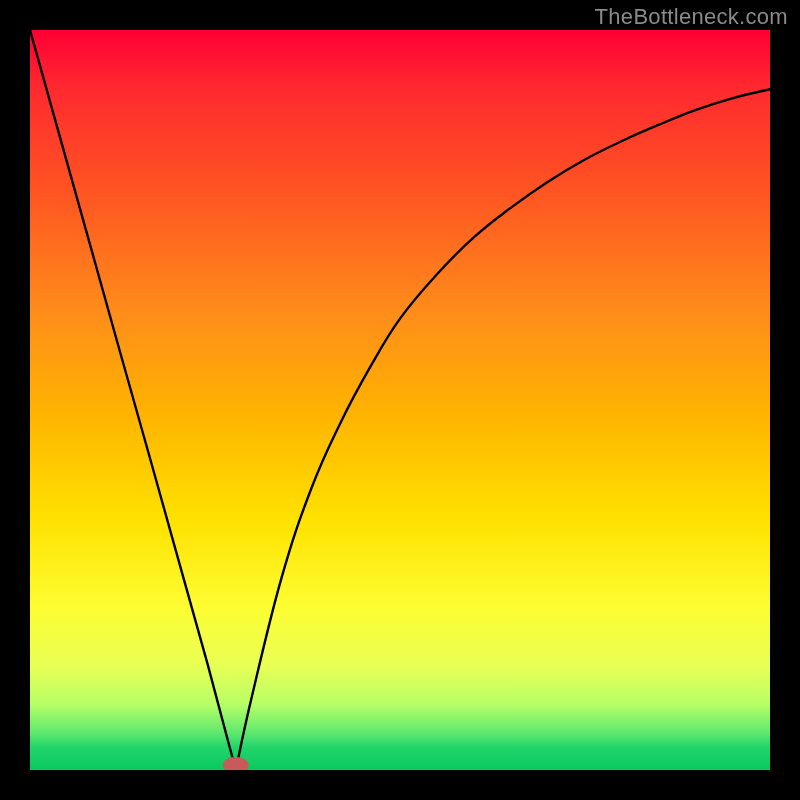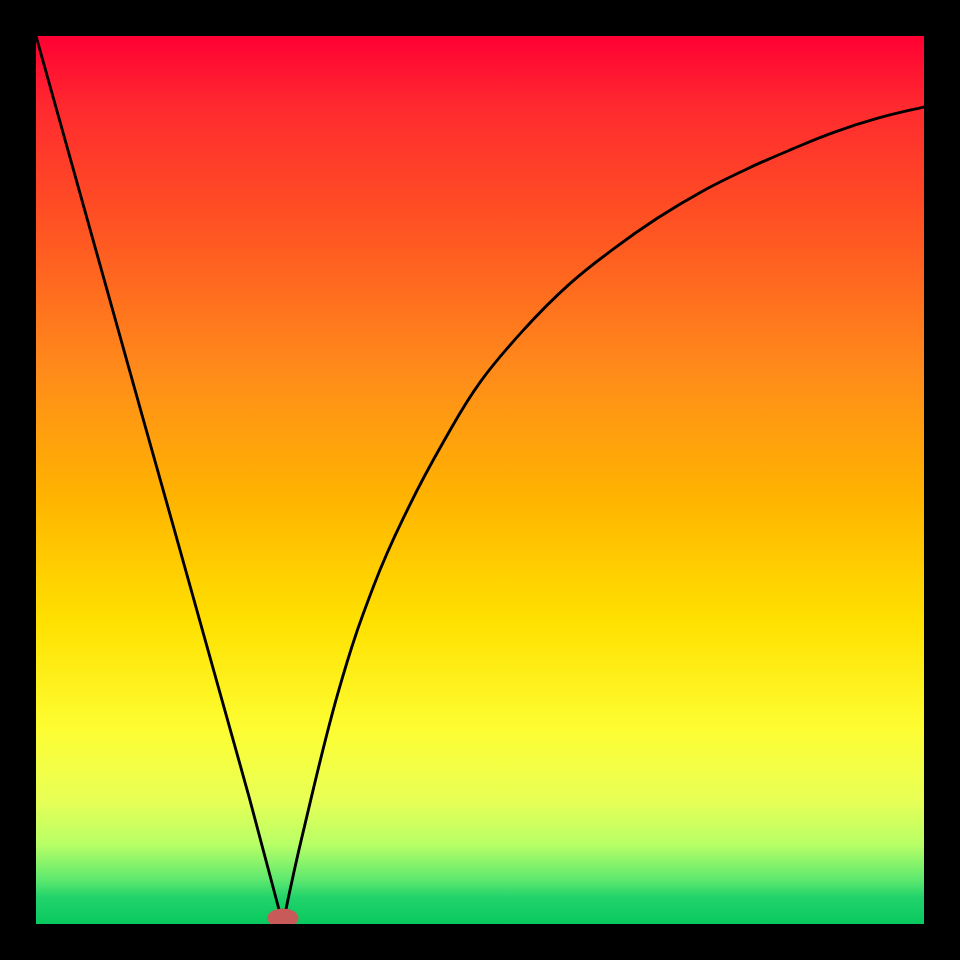--- a/index.html
+++ b/index.html
@@ -63,20 +63,21 @@
     font-size: 22px;
     color: #8a8a8a;
     letter-spacing: 0.3px;
     user-select: none;
   }
 </style>
 </head>
 <body>
 
 <div class="frame">
+  <div class="watermark">TheBottleneck.com</div>
   <div class="plot">
     <div class="gradient"></div>
     <svg class="curve-svg" viewBox="0 0 740 740" preserveAspectRatio="none">
       <path fill="none" stroke="#000" stroke-width="2.4" stroke-linecap="round" d="M0.00 0.00 L29.60 105.82 L59.20 211.64 L88.80 317.46 L118.40 422.54 L148.00 528.36 L177.60 634.18 L205.72 740.00 C 208.98 725.20, 212.82 704.48, 222.00 666.00 C 231.18 627.52, 239.76 589.04, 251.60 547.60 C 263.44 506.16, 269.36 489.88, 281.20 458.80 C 293.04 427.72, 298.96 416.62, 310.80 392.20 C 322.64 367.78, 328.56 357.42, 340.40 336.70 C 352.24 315.98, 356.68 307.10, 370.00 288.60 C 383.32 270.10, 392.20 260.48, 407.00 244.20 C 421.80 227.92, 429.20 220.52, 444.00 207.20 C 458.80 193.88, 466.20 188.70, 481.00 177.60 C 495.80 166.50, 503.20 161.32, 518.00 151.70 C 532.80 142.08, 540.20 137.64, 555.00 129.50 C 569.80 121.36, 577.20 117.96, 592.00 111.00 C 606.80 104.04, 614.20 100.94, 629.00 94.72 C 643.80 88.50, 651.20 85.25, 666.00 79.92 C 680.80 74.59, 688.20 72.22, 703.00 68.08 C 717.80 63.94, 732.60 60.98, 740.00 59.20"></path>
       <ellipse fill="#c95a5a" cx="205.72" cy="735.00" rx="13" ry="8"></ellipse>
     </svg>
   </div>
 </div>
 
 </body></html>

